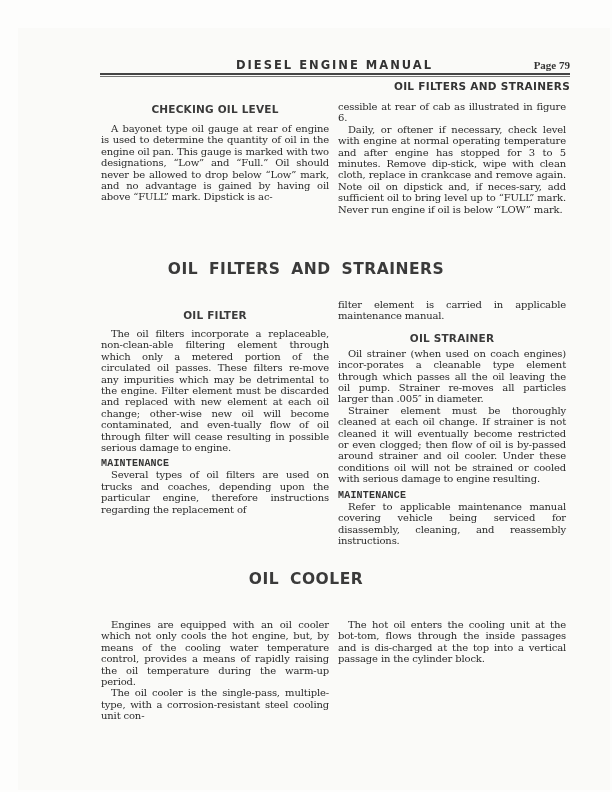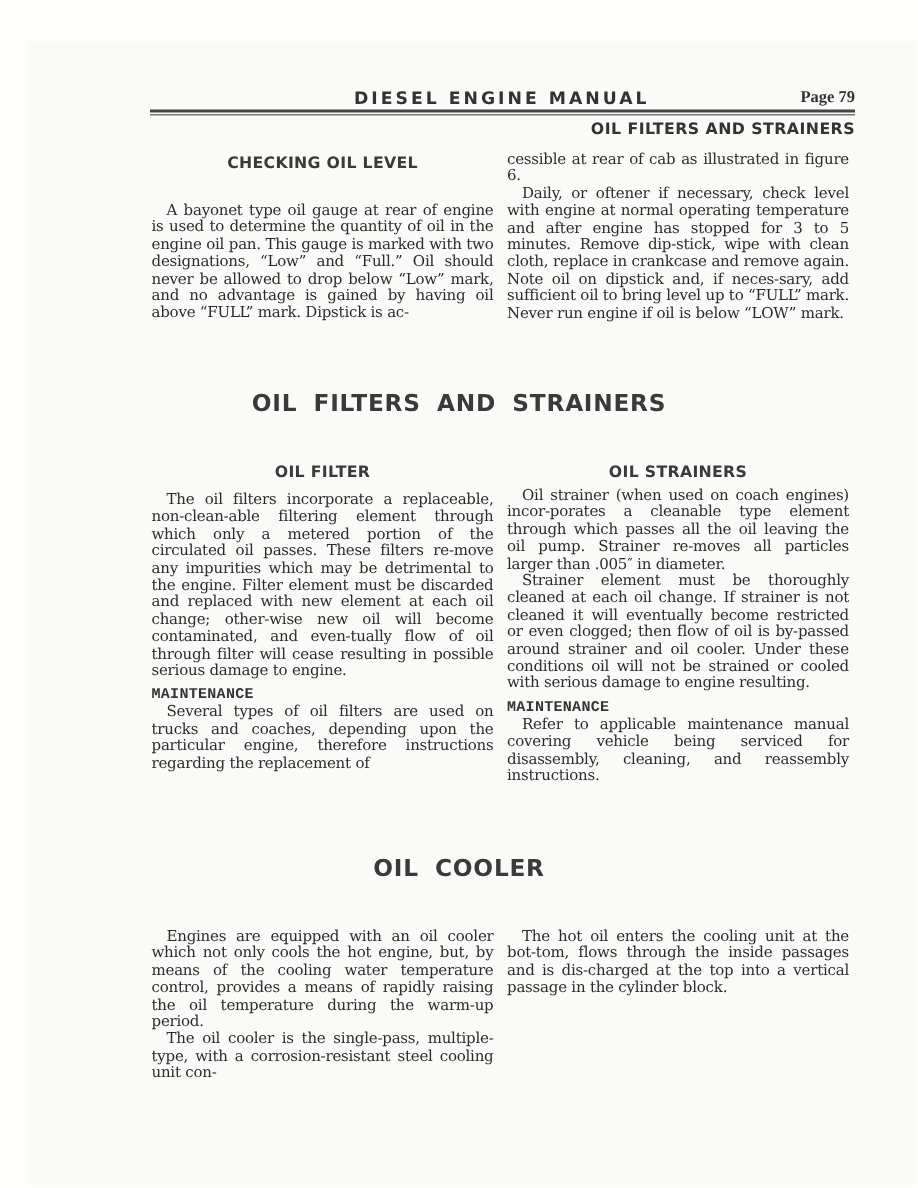--- a/index.html
+++ b/index.html
@@ -57,39 +57,40 @@
 
 <div class="page-shade"></div>
 
 <div class="hdr-title">DIESEL ENGINE MANUAL</div>
 <div class="hdr-page">Page 79</div>
 <div class="hdr-rule1"></div>
 <div class="hdr-rule2"></div>
 <div class="hdr-section">OIL FILTERS AND STRAINERS</div>
 
 <div class="col col-left" style="top:103px;">
-  <div class="h2" style="margin-bottom:20px;">CHECKING OIL LEVEL</div>
+  <div class="h2" style="margin-bottom:8px;">CHECKING OIL LEVEL</div>
   <p>A bayonet type oil gauge at rear of engine is used to determine the quantity of oil in the engine oil pan. This gauge is marked with two designations, “Low” and “Full.” Oil should never be allowed to drop below “Low” mark, and no advantage is gained by having oil above “FULL” mark. Dipstick is ac-</p>
 </div>
 <div class="col col-right" style="top:101px;">
   <p class="noindent">cessible at rear of cab as illustrated in figure 6.</p>
   <p>Daily, or oftener if necessary, check level with engine at normal operating temperature and after engine has stopped for 3 to 5 minutes. Remove dip-stick, wipe with clean cloth, replace in crankcase and remove again. Note oil on dipstick and, if neces-sary, add sufficient oil to bring level up to “FULL” mark. Never run engine if oil is below “LOW” mark.</p>
 </div>
 
 <div class="h1" style="top:260px;">OIL FILTERS AND STRAINERS</div>
 
 <div class="col col-left" style="top:299px;">
   <div class="h2" style="margin:10px 0 7px;">OIL FILTER</div>
   <p>The oil filters incorporate a replaceable, non-clean-able filtering element through which only a metered portion of the circulated oil passes. These filters re-move any impurities which may be detrimental to the engine. Filter element must be discarded and replaced with new element at each oil change; other-wise new oil will become contaminated, and even-tually flow of oil through filter will cease resulting in possible serious damage to engine.</p>
   <div class="h3" style="margin-top:5px;">MAINTENANCE</div>
   <p>Several types of oil filters are used on trucks and coaches, depending upon the particular engine, therefore instructions regarding the replacement of</p>
 </div>
 
 <div class="col col-right" style="top:299px;">
-  <div class="h2" style="margin:10px 0 4px;">OIL STRAINERS</div>
+  <p class="noindent">filter element is carried in applicable maintenance manual.</p>
+  <div class="h2" style="margin:10px 0 4px;">OIL STRAINER</div>
   <p>Oil strainer (when used on coach engines) incor-porates a cleanable type element through which passes all the oil leaving the oil pump. Strainer re-moves all particles larger than .005″ in diameter.</p>
   <p>Strainer element must be thoroughly cleaned at each oil change. If strainer is not cleaned it will eventually become restricted or even clogged; then flow of oil is by-passed around strainer and oil cooler. Under these conditions oil will not be strained or cooled with serious damage to engine resulting.</p>
   <div class="h3" style="margin-top:5px;">MAINTENANCE</div>
   <p>Refer to applicable maintenance manual covering vehicle being serviced for disassembly, cleaning, and reassembly instructions.</p>
 </div>
 
 <div class="h1" style="top:570px;">OIL COOLER</div>
 
 <div class="col col-left" style="top:619px;">
   <p>Engines are equipped with an oil cooler which not only cools the hot engine, but, by means of the cooling water temperature control, provides a means of rapidly raising the oil temperature during the warm-up period.</p>

